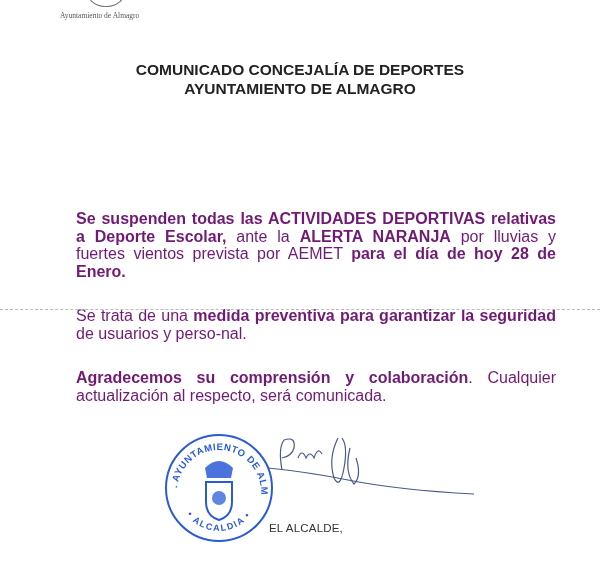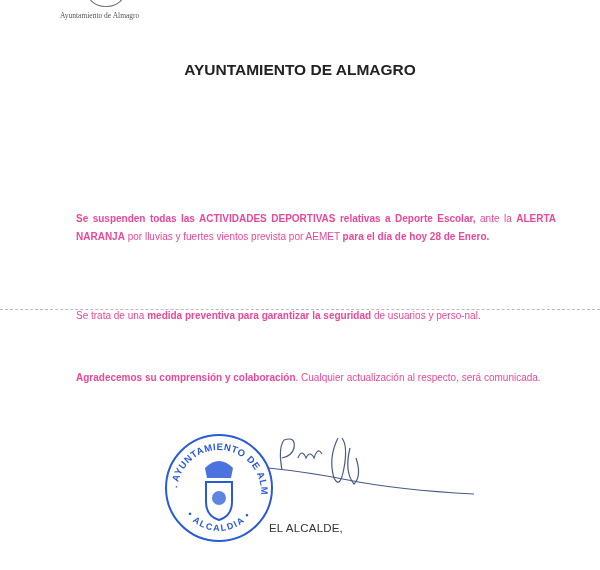--- a/index.html
+++ b/index.html
@@ -1,35 +1,36 @@
 <!DOCTYPE html>
 <html><head>
 <meta charset="utf-8">
 <style>
   html, body { margin: 0; padding: 0; background: #ffffff; }
   body { width: 600px; height: 570px; position: relative; overflow: hidden; font-family: "Liberation Sans", sans-serif; color: #1e1e1e; }
   .logo-crest { position: absolute; left: 85px; top: -18px; width: 40px; height: 24px; border: 1.5px solid #777; border-top: none; border-radius: 0 0 20px 20px; }
   .logo-caption { position: absolute; left: 60px; top: 11px; font-family: "Liberation Serif", serif; font-size: 7.5px; color: #555; }
   .title { position: absolute; left: 0; width: 600px; top: 60px; text-align: center; font-weight: bold; font-size: 15.5px; line-height: 19px; color: #222; }
-  .para { position: absolute; left: 76px; width: 480px; font-size: 10px; line-height: 17.5px; text-align: justify; color: #ec4899; }
+  .para { position: absolute; left: 76px; width: 480px; font-size: 16px; line-height: 17.5px; text-align: justify; color: #701a75; }
   .p1 { top: 210px; }
   .p2 { top: 294px; margin-top: 13px; }
   .p3 { top: 343px; margin-top: 26px; }
   .fold-line { position: absolute; left: 0; top: 309px; width: 600px; height: 0; border-top: 1px dashed #bbb; }
   .stamp { position: absolute; left: 163px; top: 432px; width: 112px; height: 112px; }
   .signature { position: absolute; left: 268px; top: 428px; width: 210px; height: 80px; }
   .signer { position: absolute; left: 269px; top: 500px; font-size: 11.5px; color: #333; letter-spacing: 0.2px; margin-top: 22px; }
 </style>
 </head>
 <body>
 
 <div class="logo-crest"></div>
 <div class="logo-caption">Ayuntamiento de Almagro</div>
 
 <div class="title">
+  <div>COMUNICADO CONCEJALÍA DE DEPORTES</div>
   <div>AYUNTAMIENTO DE ALMAGRO</div>
 </div>
 
 <div class="para p1">
   <span style="font-weight:bold">Se suspenden todas las ACTIVIDADES DEPORTIVAS relativas a Deporte Escolar,</span><span> ante la </span><span style="font-weight:bold">ALERTA NARANJA</span><span> por lluvias y fuertes vientos prevista por AEMET </span><span style="font-weight:bold">para el día de hoy 28 de Enero.</span>
 </div>
 
 <div class="para p2">
   <span>Se trata de una </span><span style="font-weight:bold">medida preventiva para garantizar la seguridad</span><span> de usuarios y perso-nal.</span>
 </div>

